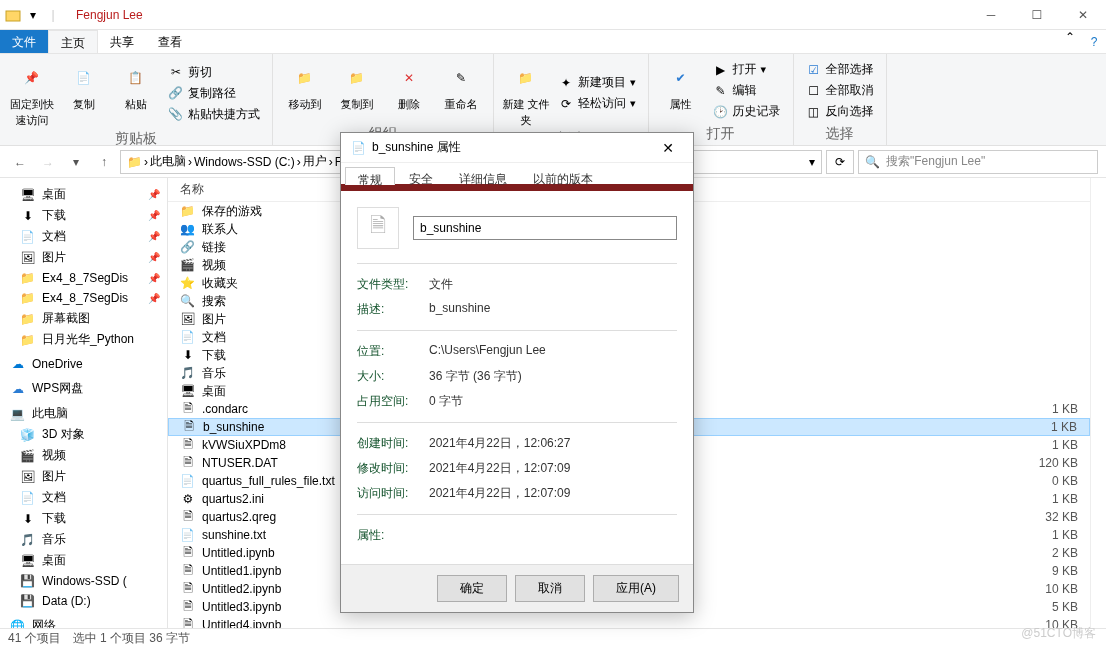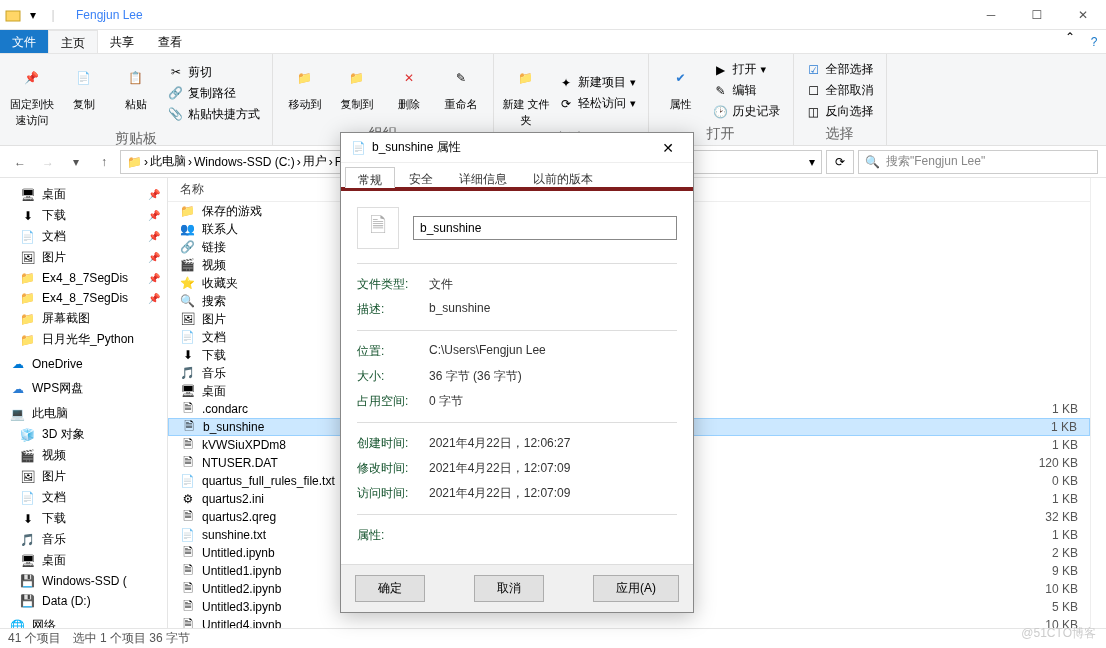--- a/index.html
+++ b/index.html
@@ -2,21 +2,21 @@
 <html><head>
 <meta charset="utf-8">
 <style>
 * { margin: 0; padding: 0; box-sizing: border-box; font-family: "Microsoft YaHei", "Segoe UI", sans-serif; font-size: 12px; }
 body { width: 1106px; height: 648px; background: #fff; overflow: hidden; position: relative; }
 
 
 .titlebar { height: 30px; background: #fff; display: flex; align-items: center; border-bottom: 1px solid #e5e5e5; }
 .titlebar .qat { display: flex; gap: 2px; padding: 0 4px; align-items: center; }
 .titlebar .qat span { width: 18px; height: 18px; display: inline-flex; align-items: center; justify-content: center; }
-.titlebar .title { flex: 1; padding-left: 10px; color: #3b82f6; }
+.titlebar .title { flex: 1; padding-left: 10px; color: #b91c1c; }
 .titlebar .win-controls { display: flex; }
 .titlebar .win-controls div { width: 46px; height: 30px; display: flex; align-items: center; justify-content: center; color: #555; }
 
 
 .ribbon-tabs { height: 24px; display: flex; align-items: stretch; background: #fff; border-bottom: 1px solid #e5e5e5; }
 .ribbon-tabs .tab { padding: 0 12px; line-height: 24px; cursor: pointer; }
 .ribbon-tabs .tab.file { background: #1979ca; color: #fff; }
 .ribbon-tabs .tab.active { background: #f5f6f7; border: 1px solid #e5e5e5; border-bottom: none; }
 .ribbon-tabs .spacer { flex: 1; }
 .ribbon-tabs .help { width: 24px; display: flex; align-items: center; justify-content: center; color: #1979ca; }
@@ -62,35 +62,35 @@
 .rightscroll { width: 16px; border-left: 1px solid #eee; }
 
 
 .statusbar { height: 20px; border-top: 1px solid #e5e5e5; display: flex; align-items: center; padding: 0 8px; color: #555; font-size: 11px; gap: 12px; position: absolute; bottom: 0; width: 100%; }
 
 
 .dialog { position: absolute; left: 340px; top: 132px; width: 354px; background: #fff; border: 1px solid #888; box-shadow: 0 4px 20px rgba(0,0,0,0.25); }
 .dlg-title { height: 30px; background: #fff; border-bottom: 1px solid #eee; display: flex; align-items: center; padding: 0 10px; }
 .dlg-title .txt { flex: 1; }
 .dlg-title .close { width: 30px; text-align: center; cursor: pointer; font-size: 14px; }
-.dlg-tabs { height: 28px; display: flex; border-bottom: 4px solid #7f1d1d; padding: 4px 4px 0 4px; gap: 2px; background: #fff; }
+.dlg-tabs { height: 28px; display: flex; border-bottom: 7px solid #7f1d1d; padding: 4px 4px 0 4px; gap: 2px; background: #fff; }
 .dlg-tabs .dtab { padding: 4px 12px 0 12px; cursor: pointer; color: #333; }
 .dlg-tabs .dtab.active { border: 1px solid #ccc; border-bottom: 1px solid #fff; background: #fff; margin-bottom: -1px; }
 .dlg-body { padding: 16px; }
 .dlg-toprow { display: flex; align-items: center; gap: 14px; margin-bottom: 14px; }
 .dlg-toprow .fileicon { width: 42px; height: 42px; border: 1px solid #ddd; display: flex; align-items: center; justify-content: center; color: #aaa; font-size: 20px; }
 .dlg-toprow input { flex: 1; border: 1px solid #888; padding: 4px 6px; font-size: 12px; }
 .dlg-hr { border-top: 1px solid #ddd; margin: 8px 0; }
 .dlg-row { display: flex; padding: 4px 0; }
 .dlg-row .k { width: 72px; color: #14532d; }
 .dlg-row .v { flex: 1; color: #333; }
 .dlg-attrs { display: flex; gap: 18px; align-items: center; }
 .dlg-attrs label { display: flex; align-items: center; gap: 4px; }
 .dlg-attrs button { padding: 3px 14px; border: 1px solid #adadad; background: #e1e1e1; cursor: pointer; }
-.dlg-buttons { display: flex; justify-content: space-between; gap: 8px; padding: 10px 14px; background: #f0f0f0; border-top: 1px solid #ddd; }
+.dlg-buttons { display: flex; justify-content: flex-end; gap: 8px; padding: 10px 14px; background: #f0f0f0; border-top: 1px solid #ddd; }
 .dlg-buttons button { padding: 4px 22px; border: 1px solid #adadad; background: #e1e1e1; cursor: pointer; }
 .dlg-buttons button.primary { background: #e1e1e1; }
 
 .watermark { position: absolute; right: 10px; bottom: 6px; color: #ccc; font-size: 12px; }
 
 svg { display: block; }
 </style>
 </head>
 <body>
 

